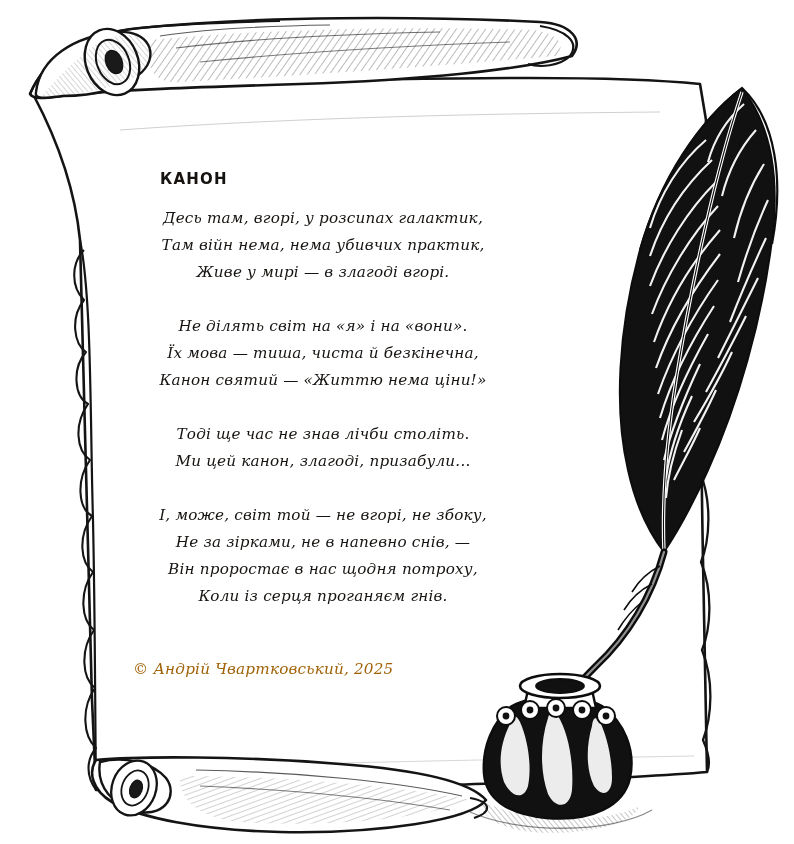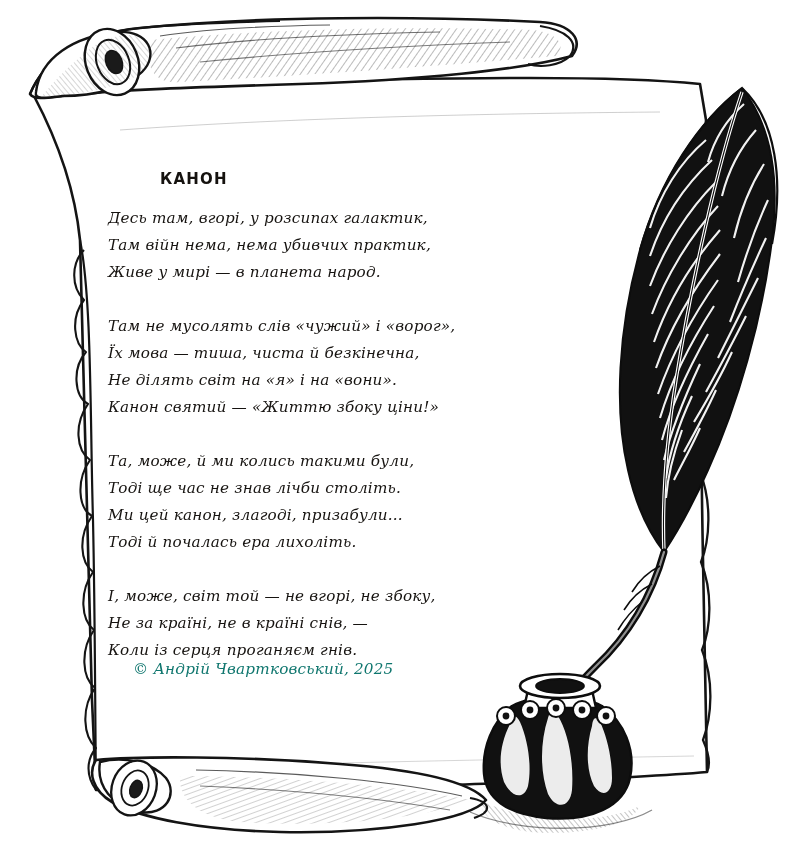--- a/index.html
+++ b/index.html
@@ -59,37 +59,38 @@
     font-family: "DejaVu Serif", serif;
     font-style: italic;
     font-size: 15.2px;
     line-height: 27px;
     color: #161310;
     letter-spacing: 0.2px;
   }
 
   .stanza {
     margin: 0 0 27px 0;
+    text-align: center;
   }
   .stanza:last-of-type {
     margin-bottom: 0;
   }
   .line {
     display: block;
     white-space: pre;
   }
 
   .signature {
     position: absolute;
     left: 133px;
     top: 660px;
     font-family: "DejaVu Serif", serif;
     font-style: italic;
     font-size: 15.2px;
-    color: #0f766e;
+    color: #a16207;
     letter-spacing: 0.2px;
   }
 </style>
 </head>
 <body>
 
 <div id="page">
 
   <svg id="artwork" viewBox="0 0 794 844" xmlns="http://www.w3.org/2000/svg">
     <defs>
@@ -285,37 +286,35 @@
   </svg>
 
   <div id="poem-layer">
 
     <div class="poem-title">КАНОН</div>
 
     <div class="poem-body">
       <p class="stanza">
         <span class="line">Десь там, вгорі, у розсипах галактик,</span>
         <span class="line">Там війн нема, нема убивчих практик,</span>
-        <span class="line">Живе у мирі — в планета народ.</span>
+        <span class="line">Живе у мирі — в злагоді вгорі.</span>
       </p>
       <p class="stanza">
-        <span class="line">Там не мусолять слів «чужий» і «ворог»,</span>
+        <span class="line">Не ділять світ на «я» і на «вони».</span>
         <span class="line">Їх мова — тиша, чиста й безкінечна,</span>
-        <span class="line">Не ділять світ на «я» і на «вони».</span>
-        <span class="line">Канон святий — «Життю збоку ціни!»</span>
+        <span class="line">Канон святий — «Життю нема ціни!»</span>
       </p>
       <p class="stanza">
-        <span class="line">Та, може, й ми колись такими були,</span>
         <span class="line">Тоді ще час не знав лічби століть.</span>
         <span class="line">Ми цей канон, злагоді, призабули...</span>
-        <span class="line">Тоді й почалась ера лихоліть.</span>
       </p>
       <p class="stanza">
         <span class="line">І, може, світ той — не вгорі, не збоку,</span>
-        <span class="line">Не за країні, не в країні снів, —</span>
+        <span class="line">Не за зірками, не в напевно снів, —</span>
+        <span class="line">Він проростає в нас щодня потроху,</span>
         <span class="line">Коли із серця проганяєм гнів.</span>
       </p>
     </div>
 
     <div class="signature">© Андрій Чвартковський, 2025</div>
 
   </div>
 </div>
 
 </body></html>

